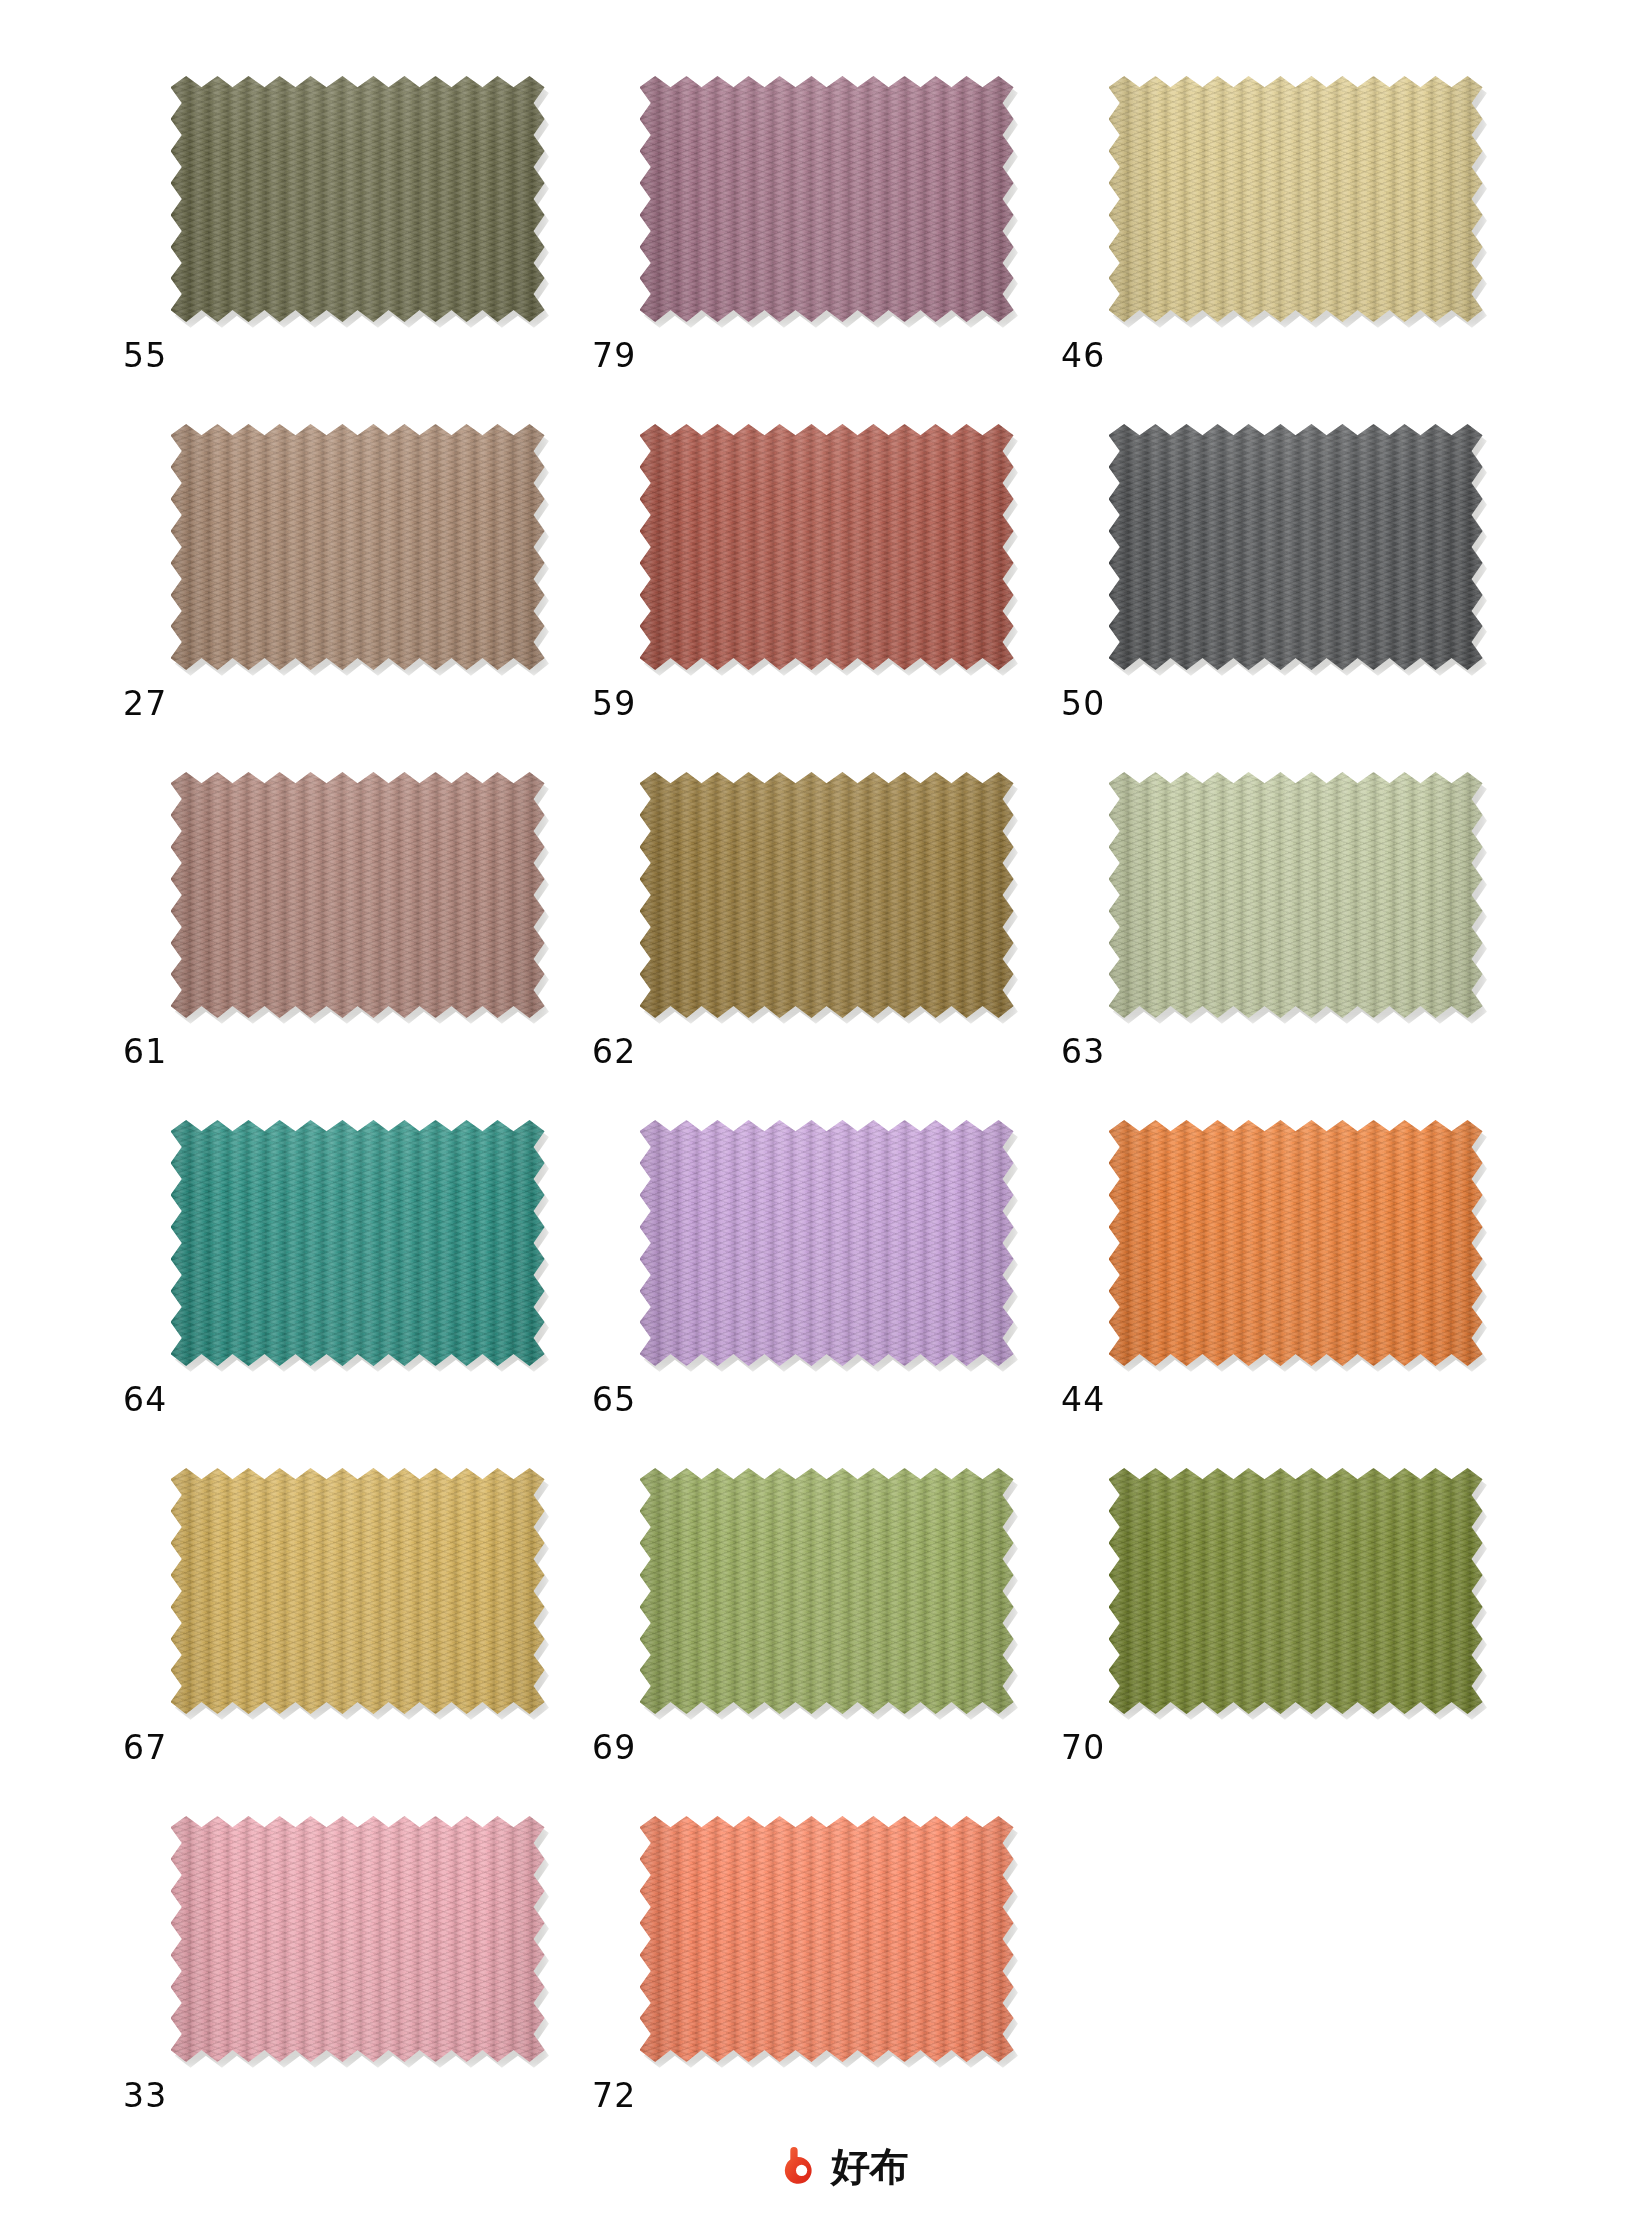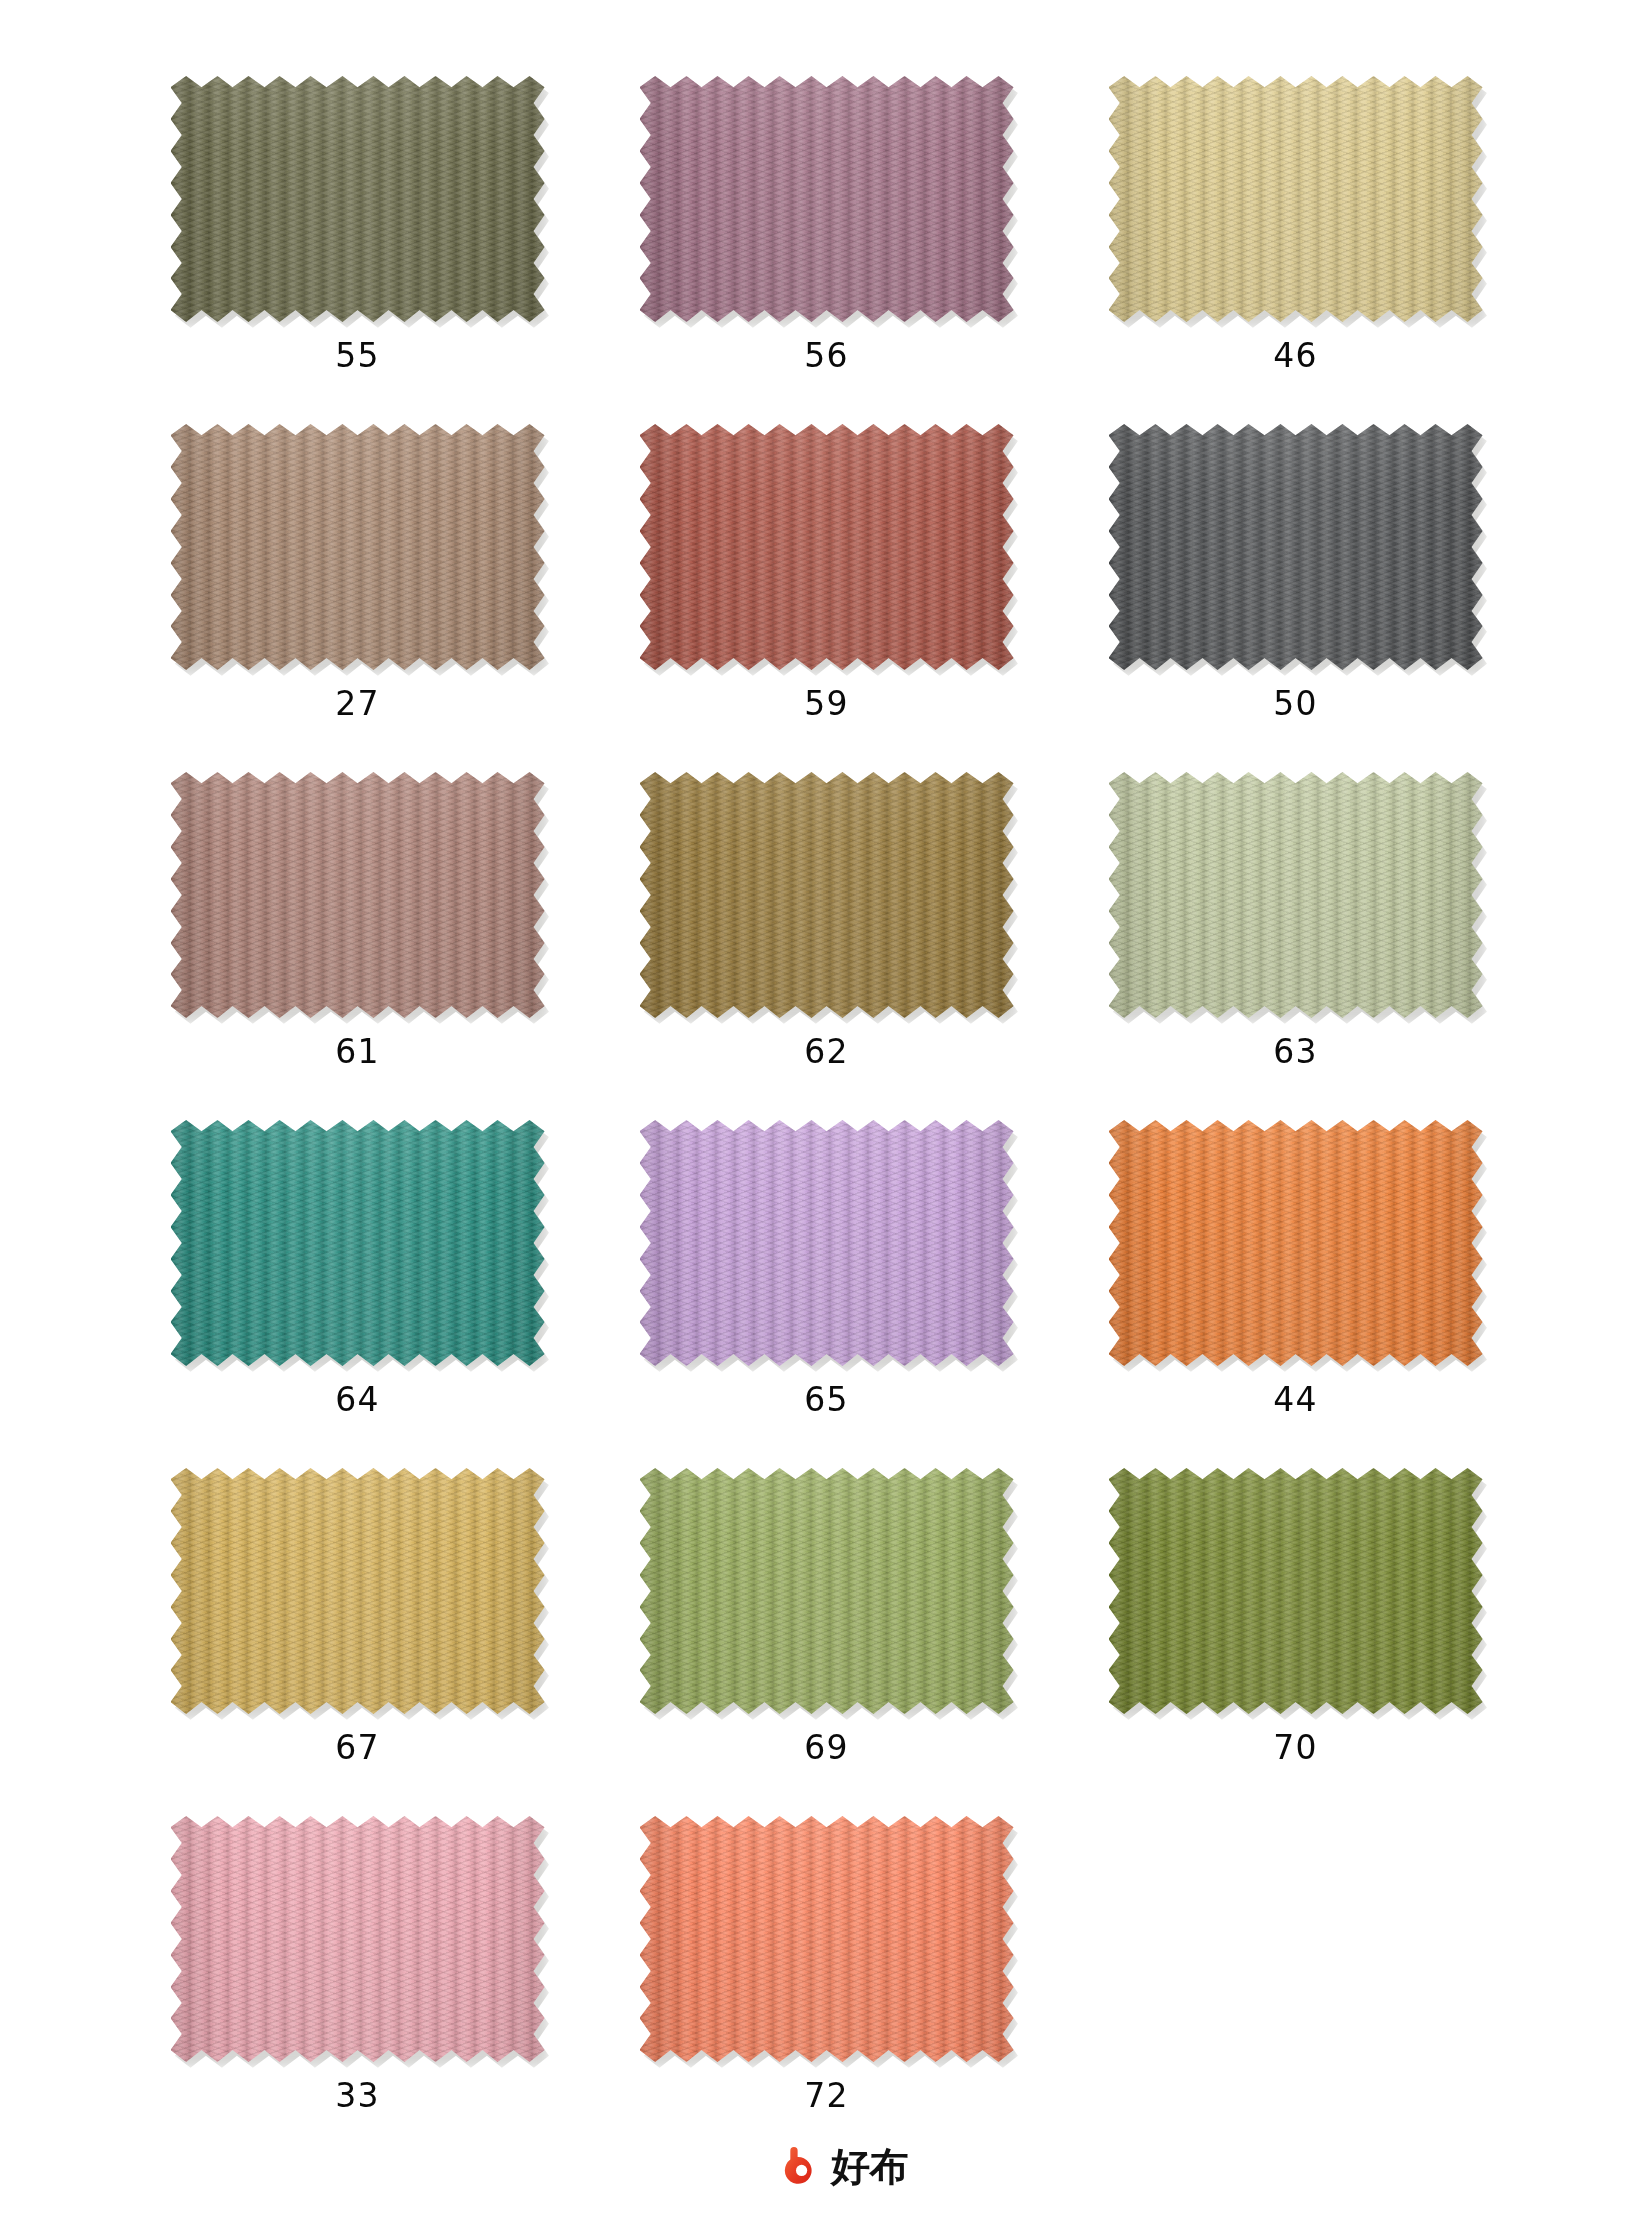--- a/index.html
+++ b/index.html
@@ -174,21 +174,20 @@
         rgba(0,0,0,0.00) 30%,
         rgba(0,0,0,0.05) 100%);
   }
 
   
   .swatch-label {
     position: absolute;
     left: 0;
     top: 263px;
     width: 469px;
-    text-align: center;
     font-family: "DejaVu Sans", sans-serif;
     font-size: 33px;
     font-weight: 400;
     letter-spacing: 1.3px;
     color: #0a0a0a;
     line-height: 1;
   }
 
   
   .brand-footer {
@@ -237,21 +236,21 @@
       <div class="swatch-cell">
         <div class="swatch-wrap">
           <div class="swatch-shadow"></div>
           <div class="swatch-cloth">
             <div class="cloth-base" style="background: rgb(165, 116, 137);"></div>
             <div class="cloth-ribs"></div>
             <div class="cloth-knit"></div>
             <div class="cloth-shade"></div>
           </div>
         </div>
-        <div class="swatch-label">56</div>
+        <div class="swatch-label">79</div>
       </div>
       <div class="swatch-cell">
         <div class="swatch-wrap">
           <div class="swatch-shadow"></div>
           <div class="swatch-cloth">
             <div class="cloth-base" style="background: rgb(223, 205, 143);"></div>
             <div class="cloth-ribs"></div>
             <div class="cloth-knit"></div>
             <div class="cloth-shade"></div>
           </div>

